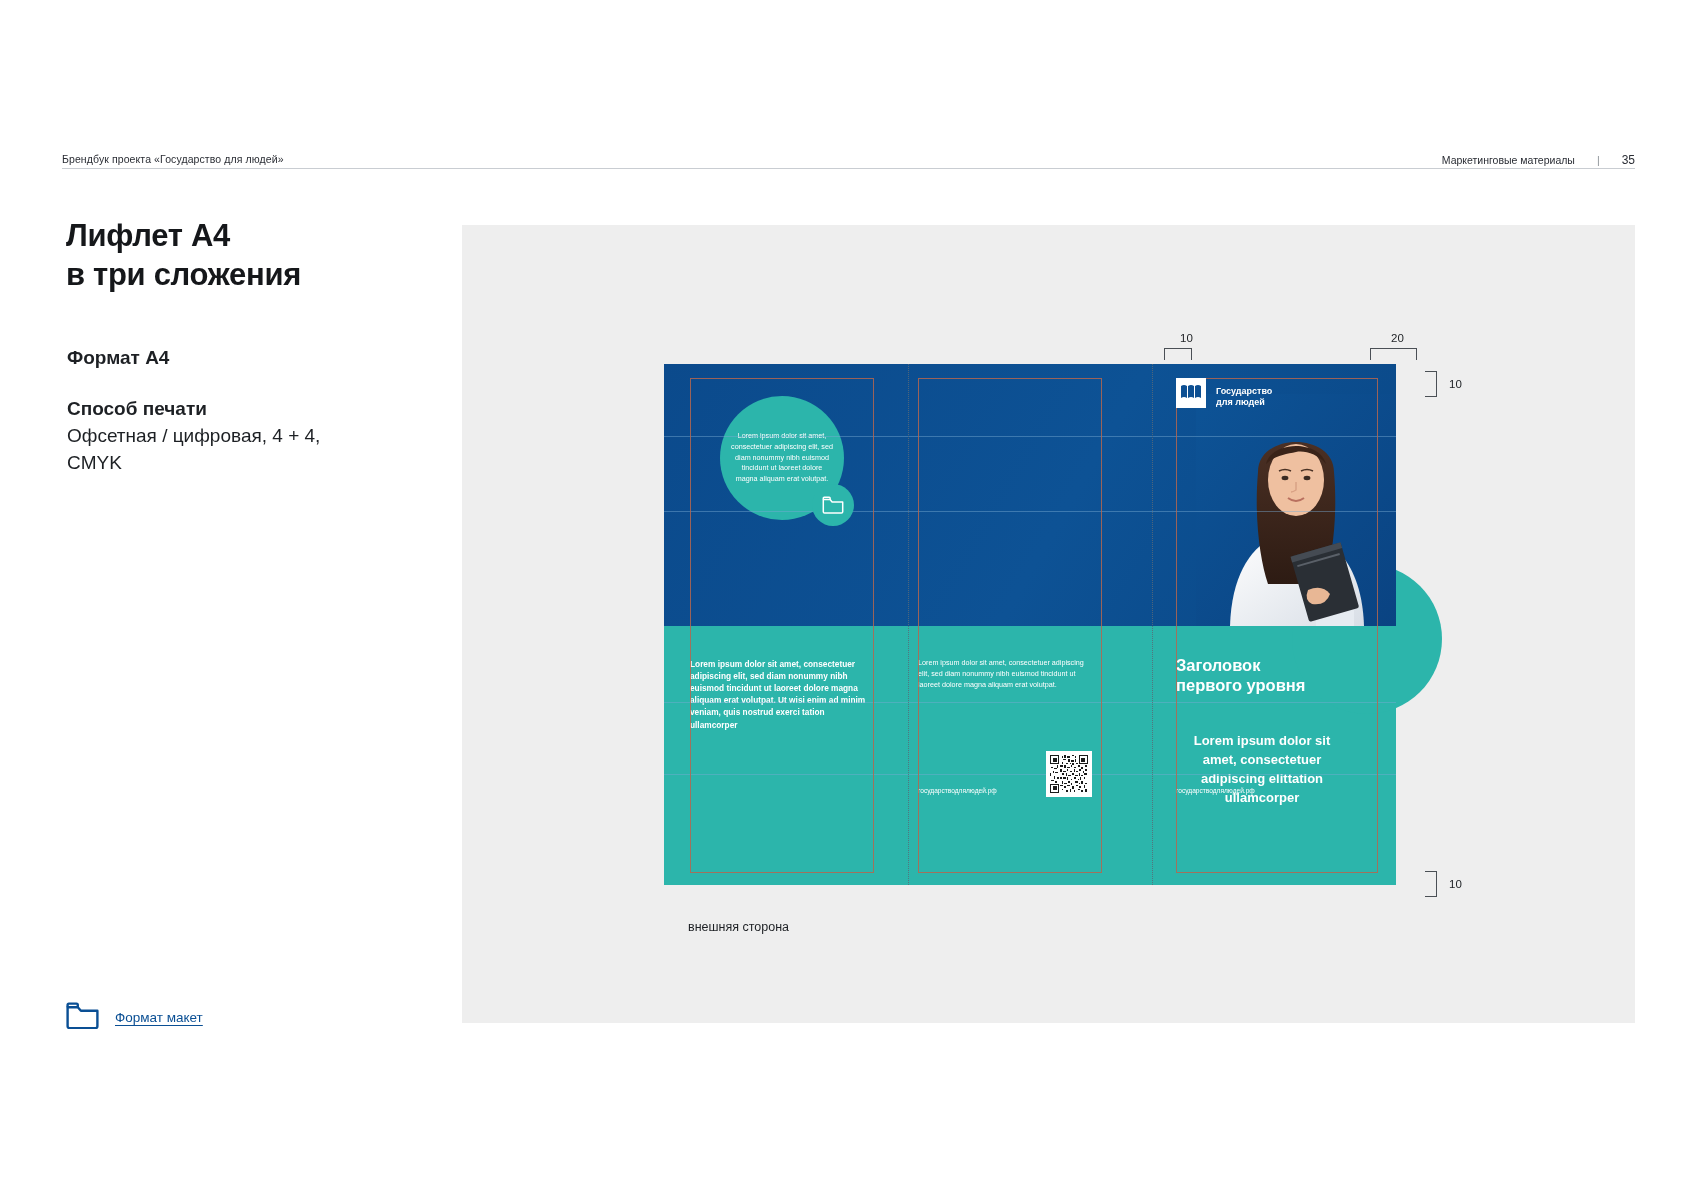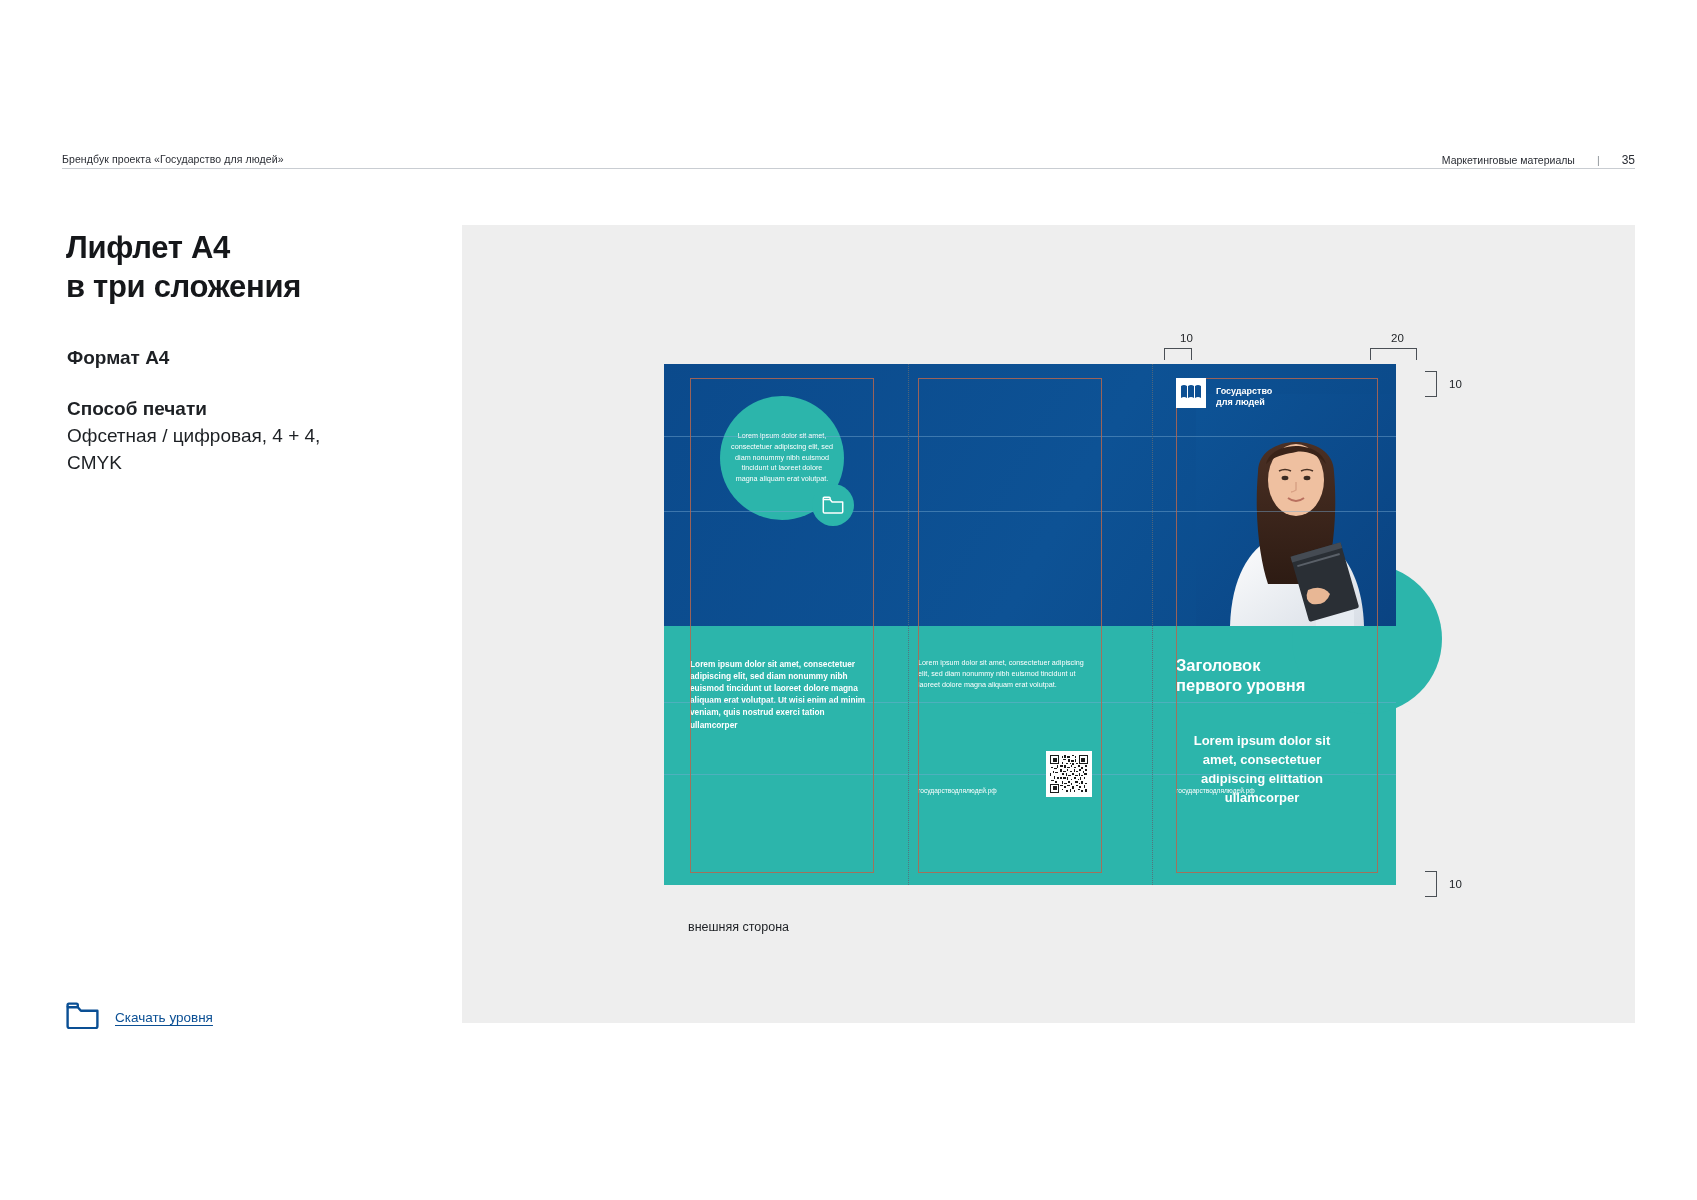--- a/index.html
+++ b/index.html
@@ -45,21 +45,21 @@
     color: #2a2d34;
     white-space: nowrap;
   }
   .hdr-sep { color: #8b9096; }
   .hdr-page { font-size: 12px; color: #2a2d34; text-align: center; }
 
   
   .title {
     position: absolute;
     left: 66px;
-    top: 228px;
+    top: 216px;
     font-size: 31px;
     font-weight: bold;
     line-height: 1.26;
     letter-spacing: -.3px;
     color: #15171a;
     white-space: pre-line;
   }
   .specs {
     position: absolute;
     left: 67px;
@@ -369,21 +369,21 @@
   </div>
 </div>
 
 <div class="download">
   <span>
     <svg width="33" height="27" viewBox="0 0 33 27">
       <path d="M1.6 5.2h10.2l3.1 3.6h16.5v15.4a1.9 1.9 0 0 1-1.9 1.9H3.5a1.9 1.9 0 0 1-1.9-1.9z" fill="none" stroke="#0a4f94" stroke-width="2.4" stroke-linejoin="round"></path>
       <path d="M1.6 5.2V2.9a1.3 1.3 0 0 1 1.3-1.3h7.6a1.3 1.3 0 0 1 1.3 1.3v2.3" fill="none" stroke="#0a4f94" stroke-width="2.4" stroke-linejoin="round"></path>
     </svg>
   </span>
-  <span class="download-text">Скачать уровня</span>
+  <span class="download-text">Формат макет</span>
 </div>
 
 <div class="canvas"></div>
 
 <div class="dim-label" style="left:1180px; top:332px;">10</div>
 <div class="bracket" style="left:1164px; top:348px; width:26px; height:11px;"></div>
 
 <div class="dim-label" style="left:1391px; top:332px;">20</div>
 <div class="bracket" style="left:1370px; top:348px; width:45px; height:11px;"></div>
 

